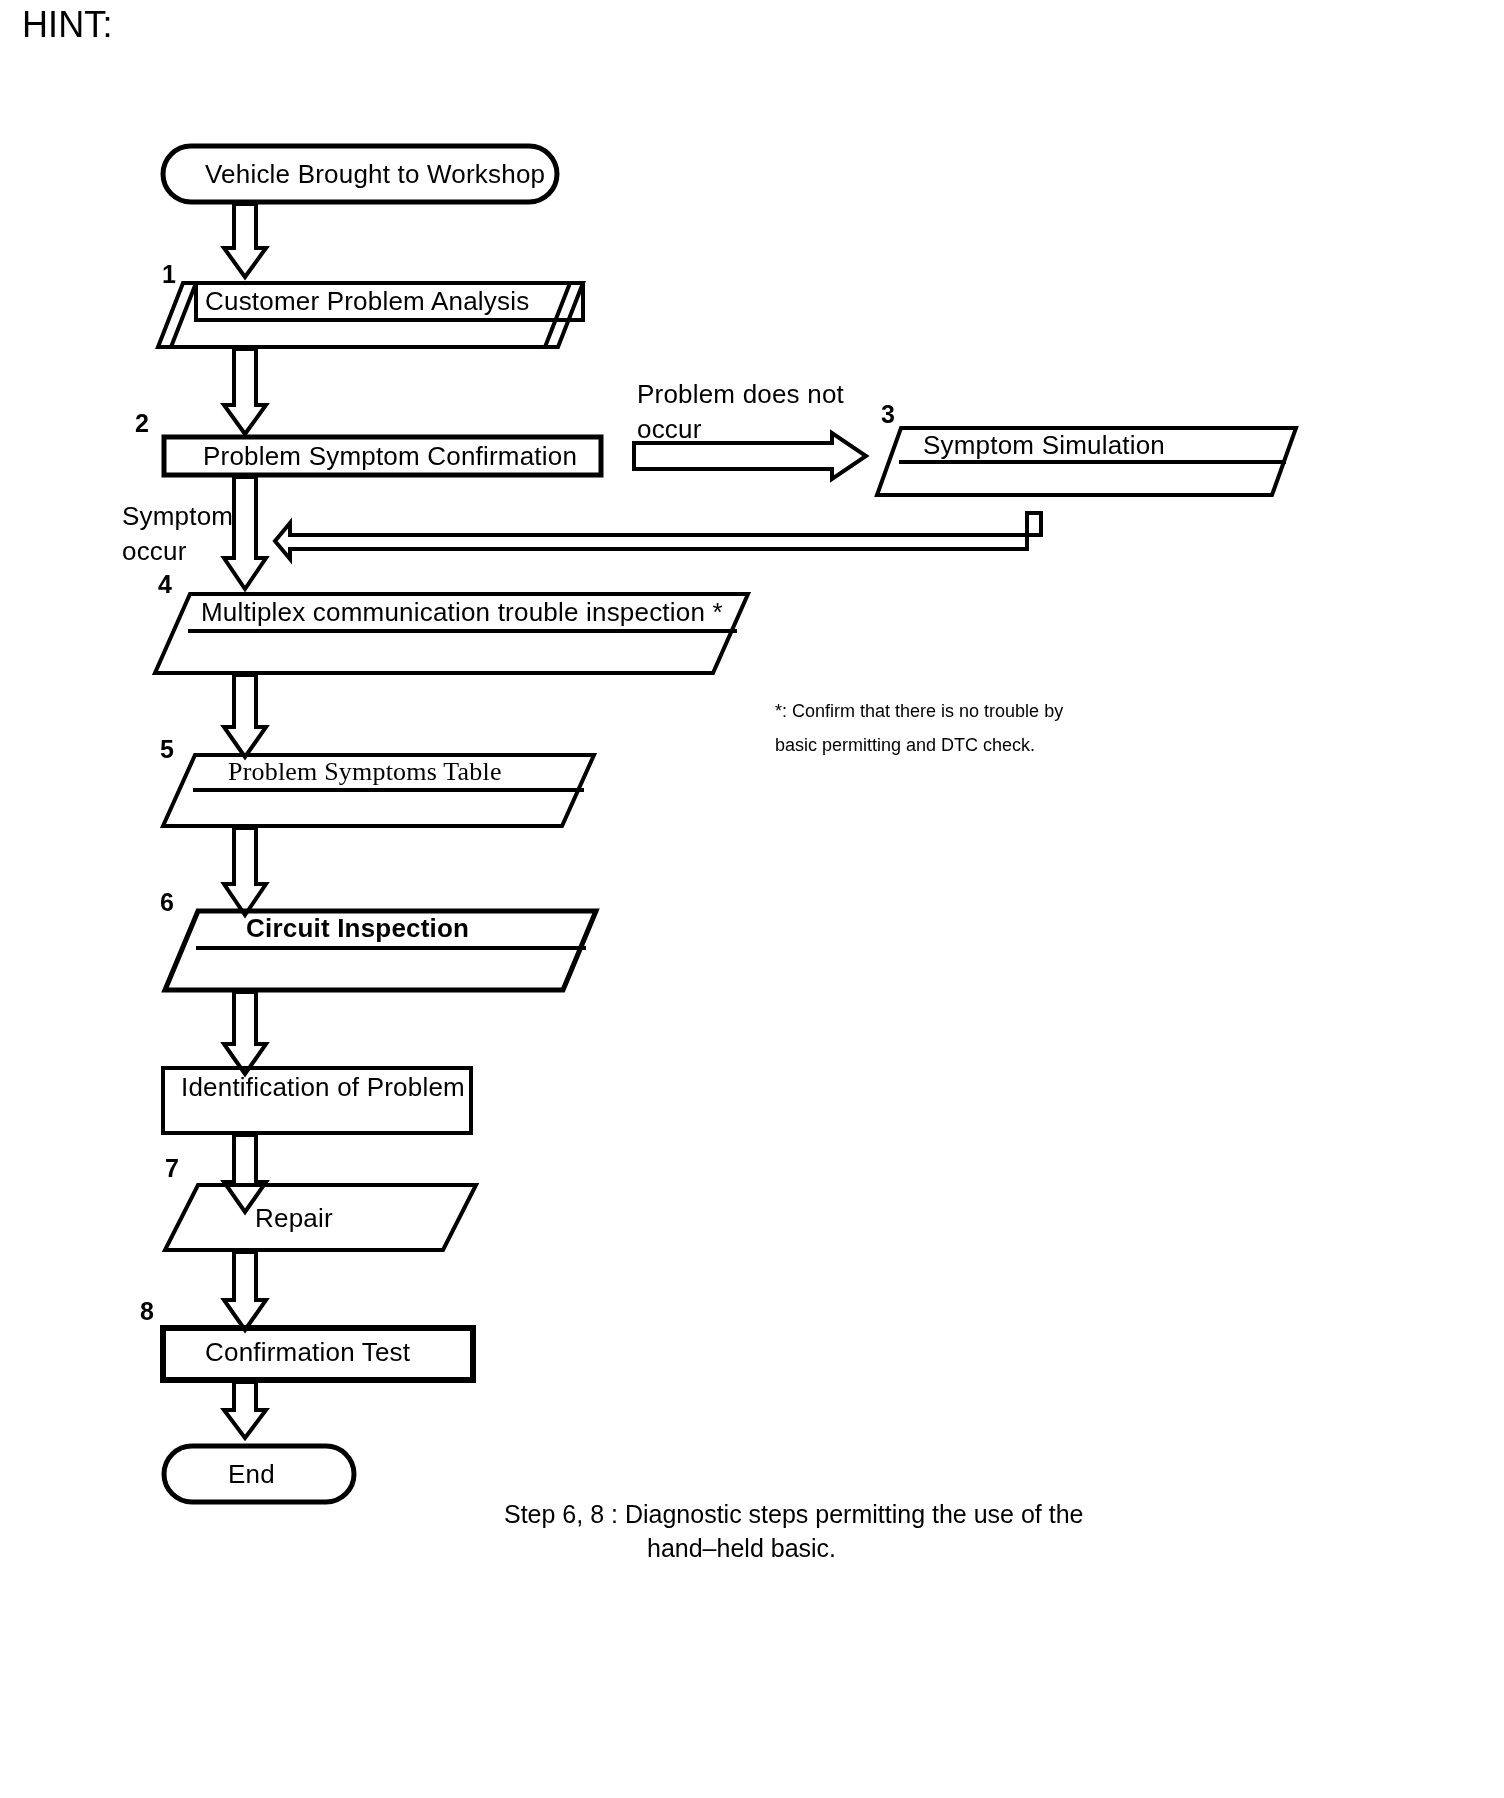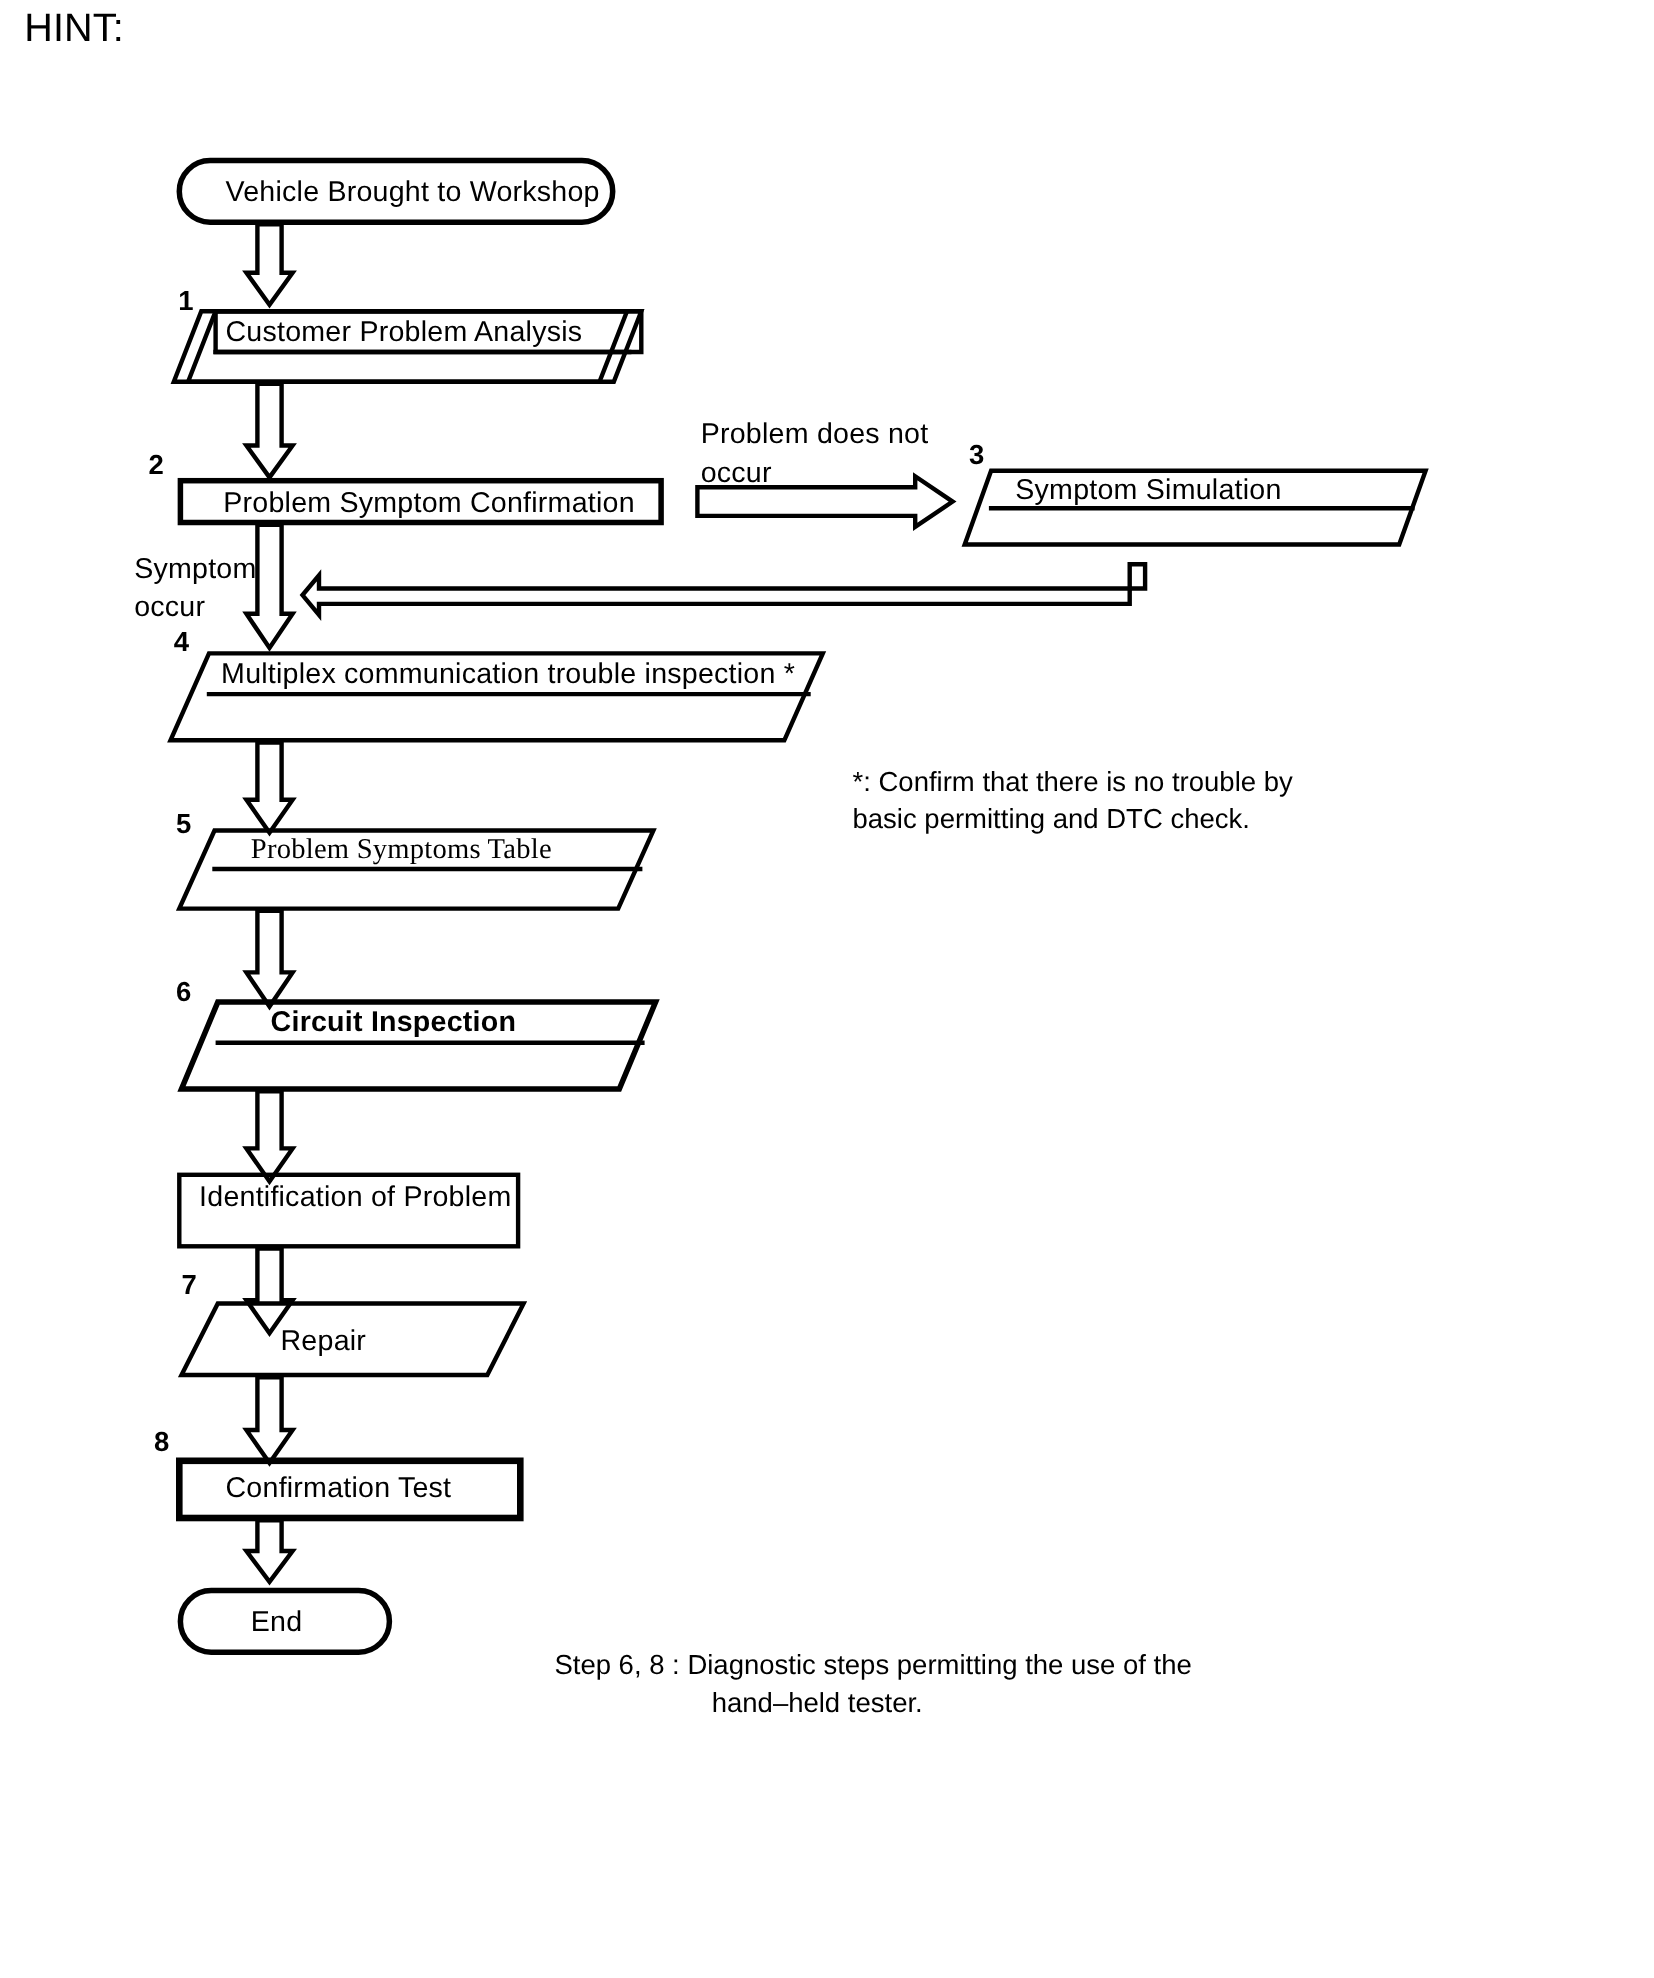--- a/index.html
+++ b/index.html
@@ -65,21 +65,21 @@
   .edge-label {
     position: absolute;
     font-size: 26px;
     line-height: 36px;
     white-space: nowrap;
     letter-spacing: 0.2px;
   }
 
   .note-text {
     position: absolute;
-    font-size: 25px;
+    font-size: 18px;
     line-height: 34px;
     white-space: nowrap;
   }
 
   .caption-text {
     position: absolute;
     font-size: 25px;
     line-height: 34px;
     white-space: nowrap;
   }
@@ -184,13 +184,13 @@
 <div class="edge-label" style="left:637px; top:376px;">Problem does not</div>
 <div class="edge-label" style="left:637px; top:411px;">occur</div>
 
 <div class="edge-label" style="left:122px; top:498px;">Symptom</div>
 <div class="edge-label" style="left:122px; top:533px;">occur</div>
 
 <div class="note-text" style="left:775px; top:694px;">*: Confirm that there is no trouble by</div>
 <div class="note-text" style="left:775px; top:728px;">basic permitting and DTC check.</div>
 
 <div class="caption-text" style="left:504px; top:1497px;">Step 6, 8 : Diagnostic steps permitting the use of the</div>
-<div class="caption-text" style="left:647px; top:1531px;">hand–held tester.</div>
+<div class="caption-text" style="left:647px; top:1531px;">hand–held basic.</div>
 
 </body></html>

